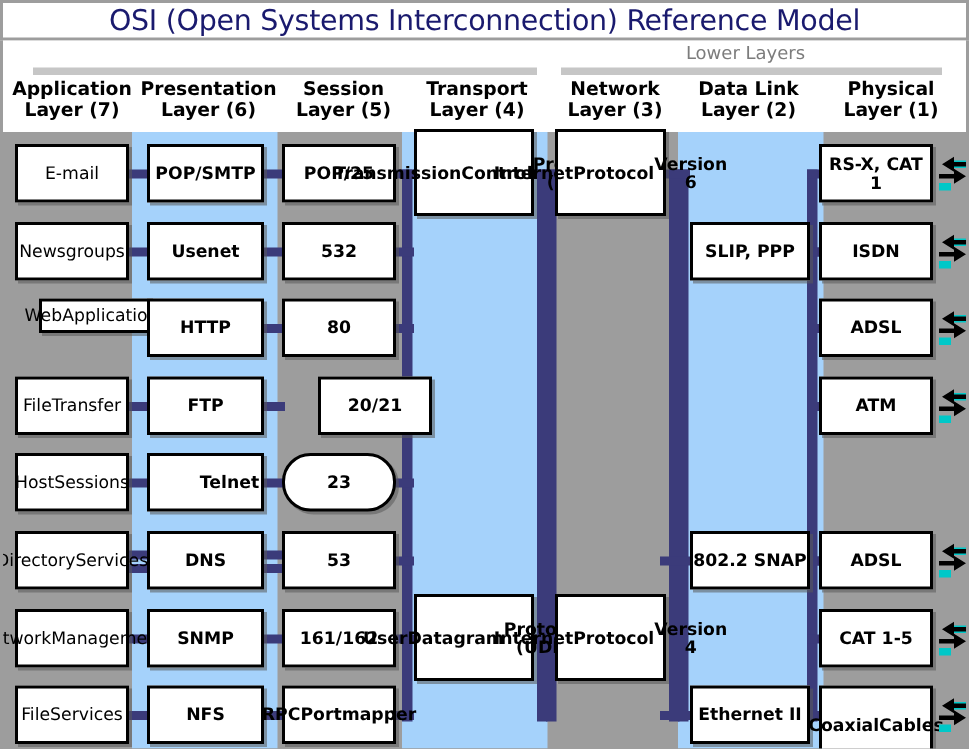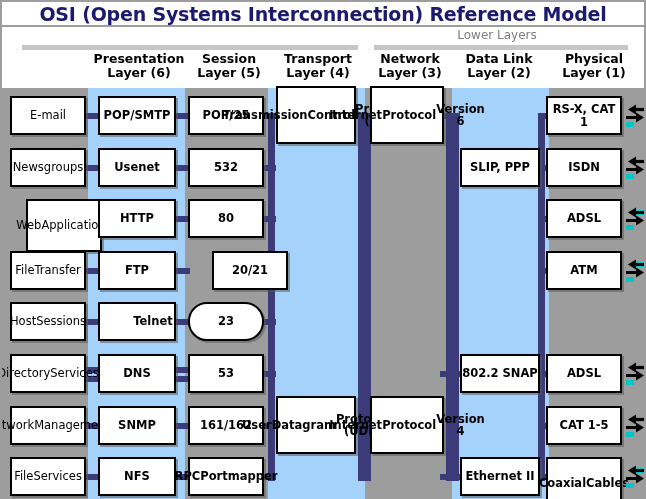--- a/index.html
+++ b/index.html
@@ -13,21 +13,21 @@
 
   
   .title-bar{
     position:absolute;left:0;top:0;width:646px;height:27px;
     background:#ffffff;
     border:2px solid #9d9d9d;
     box-sizing:border-box;
     display:flex;align-items:center;justify-content:center;
   }
   .title-text{
-    color:#1a1a6e;font-weight:bold;font-size:19px;letter-spacing:-.2px;
+    color:#1a1a6e;font-weight:normal;font-size:19px;letter-spacing:-.2px;
     white-space:nowrap;
   }
 
   
   .header-band{
     position:absolute;left:0;top:27px;width:646px;height:61px;
     background:#ffffff;
     border-left:2px solid #9d9d9d;border-right:2px solid #9d9d9d;
     box-sizing:border-box;
   }
@@ -80,20 +80,24 @@
     <span class="title-text">OSI (Open Systems Interconnection) Reference Model</span>
   </div>
 
   <div class="header-band">
 
     <div class="grouplabel" style="left:350px;width:290px;">Lower Layers</div>
 
     <div class="groupbar" style="left:20px;width:336px;"></div>
     <div class="groupbar" style="left:372px;width:254px;"></div>
 
+    <div class="colhead" style="left:0px;width:92px;">
+      <div>Application</div>
+      <div>Layer (7)</div>
+    </div>
     <div class="colhead" style="left:88px;width:98px;">
       <div>Presentation</div>
       <div>Layer (6)</div>
     </div>
     <div class="colhead" style="left:186px;width:82px;">
       <div>Session</div>
       <div>Layer (5)</div>
     </div>
     <div class="colhead" style="left:268px;width:96px;">
       <div>Transport</div>
@@ -179,21 +183,21 @@
       </div>
       <div class="pbox plain" style="left: 10px; top: 148px; width: 76px; height: 39px;">
         <div>Newsgroups</div>
       </div>
       <div class="pbox" style="left: 98px; top: 148px; width: 78px; height: 39px;">
         <div>Usenet</div>
       </div>
       <div class="pbox" style="left: 188px; top: 148px; width: 76px; height: 39px;">
         <div>532</div>
       </div>
-      <div class="pbox plain" style="left: 26px; top: 199px; width: 76px; height: 53px; text-align: center;">
+      <div class="pbox plain" style="left: 26px; top: 199px; width: 76px; height: 23px; text-align: center;">
         <div>Web</div>
         <div>Applications</div>
       </div>
       <div class="pbox" style="left: 98px; top: 199px; width: 78px; height: 39px;">
         <div>HTTP</div>
       </div>
       <div class="pbox" style="left: 188px; top: 199px; width: 76px; height: 39px;">
         <div>80</div>
       </div>
       <div class="pbox plain" style="left: 10px; top: 251px; width: 76px; height: 39px;">

